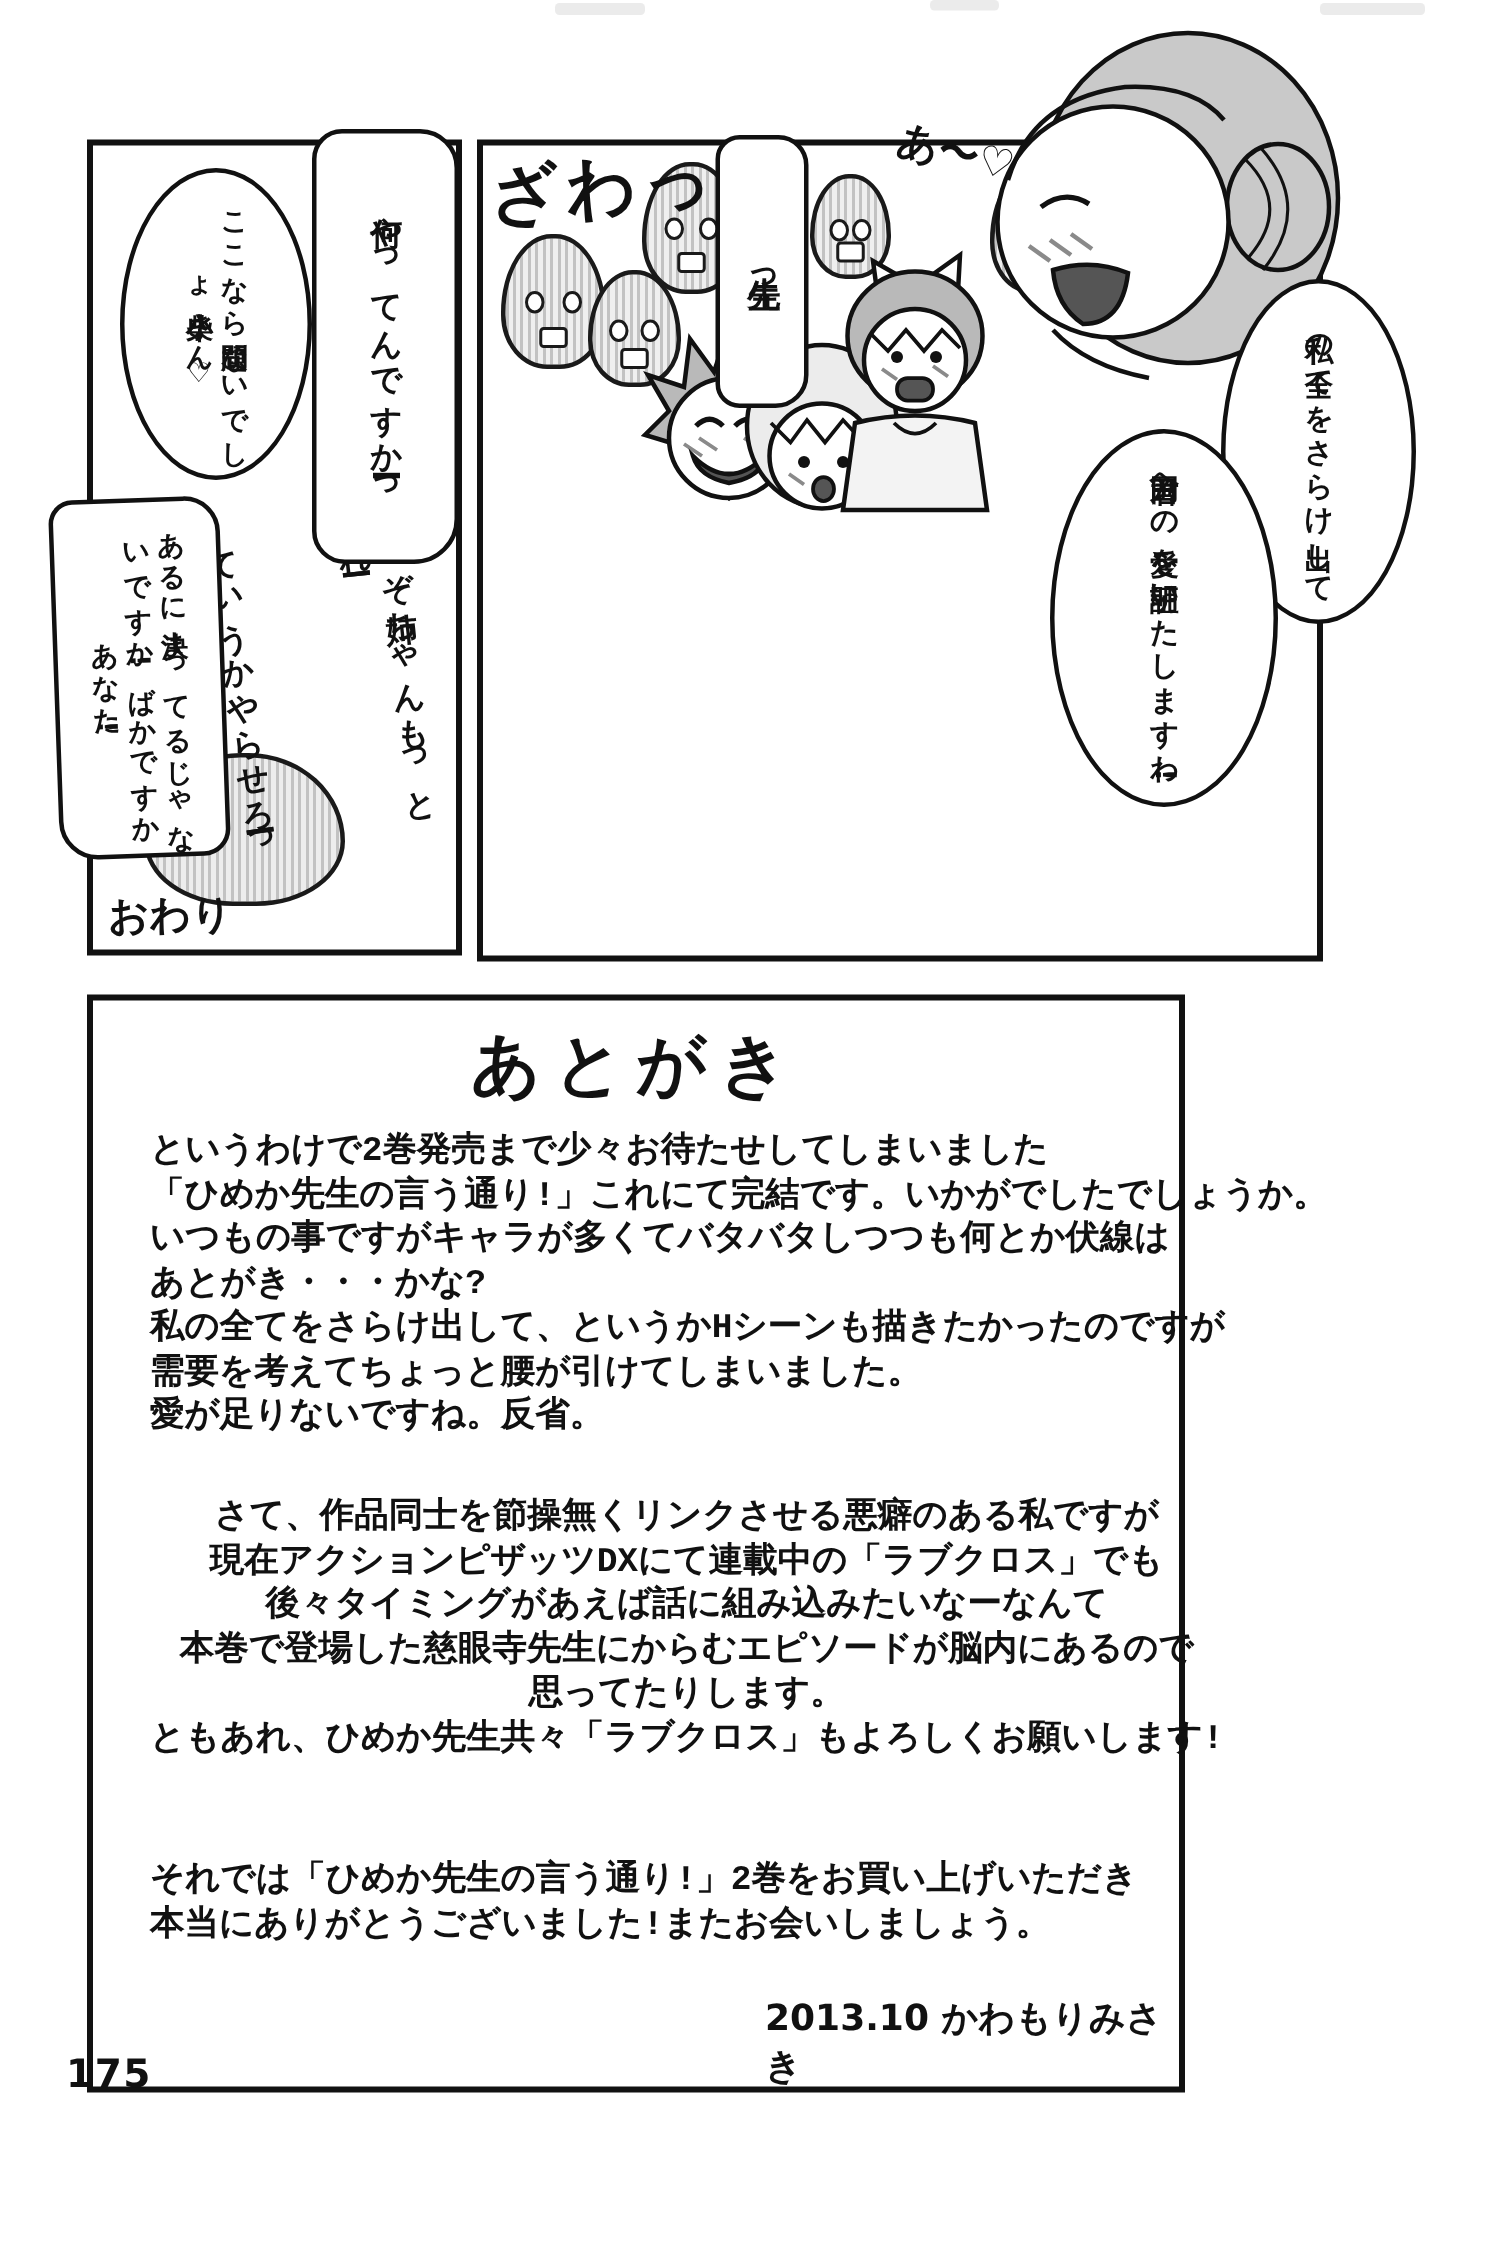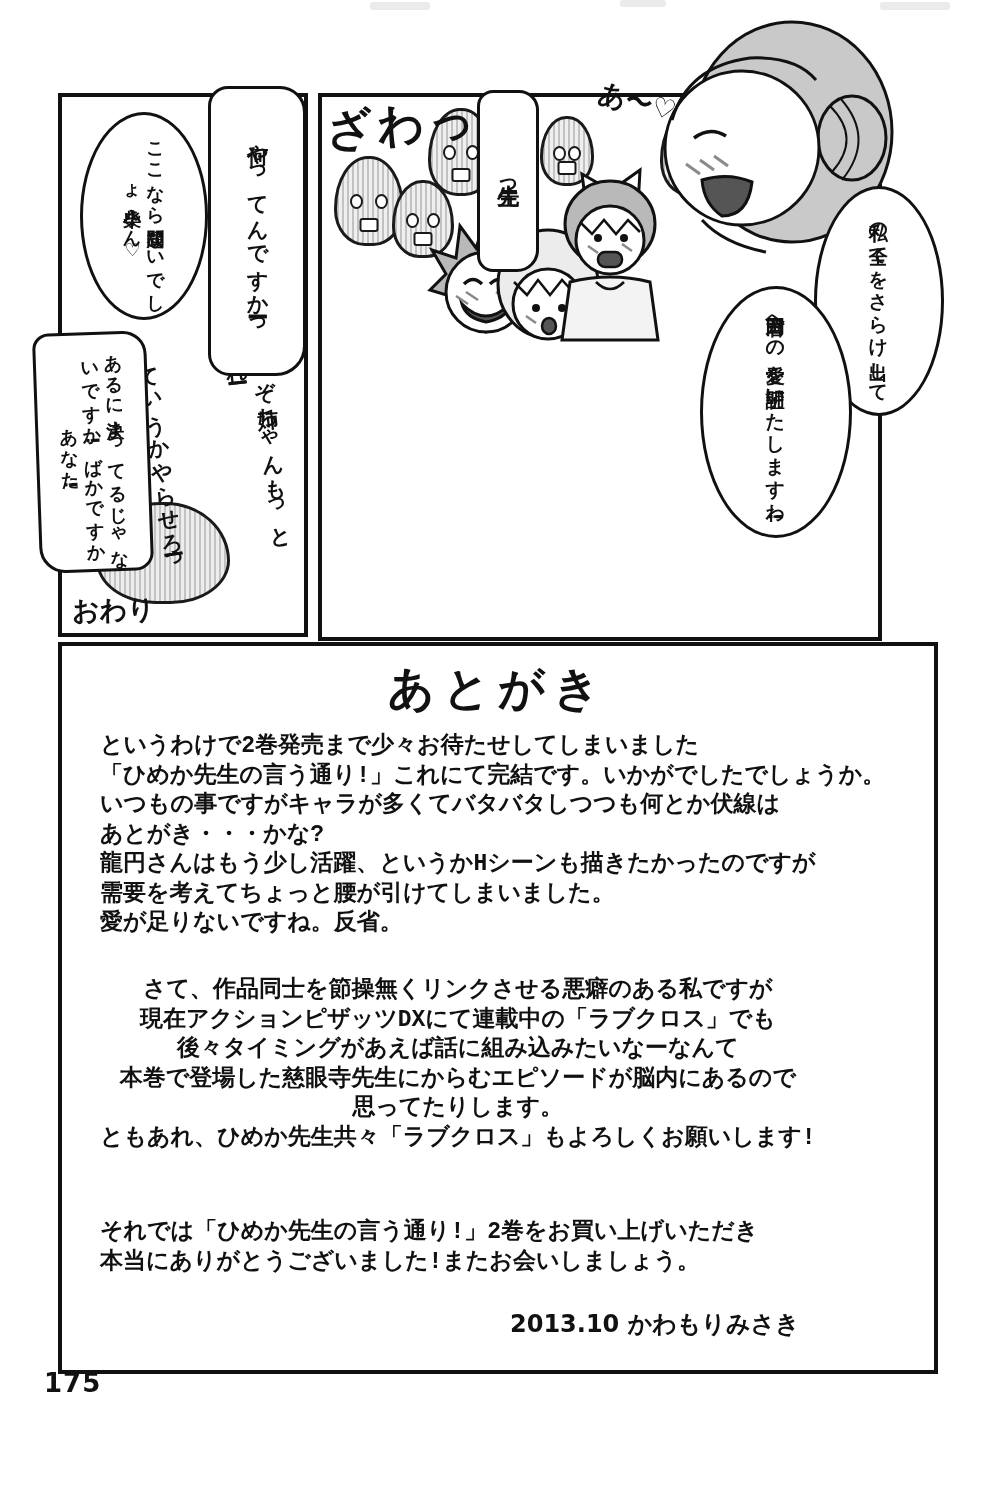--- a/index.html
+++ b/index.html
@@ -58,21 +58,21 @@
   #c5{left:660px;top:110px;width:58px;height:80px;}
   #c6{left:704px;top:114px;width:52px;height:70px;}
   #backhead{
     position:absolute;left:96px;top:502px;width:128px;height:96px;border:3px solid #1a1a1a;z-index:1;
     background:repeating-linear-gradient(90deg,#c2c2c2 0 2px,#ededed 2px 5px);
     border-radius:50% 50% 46% 46% / 60% 60% 44% 44%;
   }
   .figure{position:absolute;z-index:2;}
 
   
-  #afterword{position:absolute;left:58px;top:642px;width:880px;height:732px;border:4px solid #111;background:#fff;box-sizing:border-box;}
+  #afterword{position:absolute;left:58px;top:663px;width:732px;height:732px;border:4px solid #111;background:#fff;box-sizing:border-box;}
   #afterword-title{position:absolute;top:12px;left:0;width:100%;text-align:center;font-size:46px;font-weight:700;letter-spacing:8px;}
   .ablock{position:absolute;left:38px;font-size:23px;font-weight:600;line-height:29.5px;white-space:nowrap;font-family:Liberation Mono, monospace;}
   #ablock1{top:86px;}
   #ablock2{top:330px;text-align:center;}
   #ablock3{top:572px;}
   #signature{position:absolute;left:448px;top:662px;font-size:24px;font-weight:700;}
 
   #page-num{position:absolute;left:44px;top:1368px;font-size:26px;font-weight:700;letter-spacing:1px;}
 </style>
 </head>
@@ -190,21 +190,21 @@
     </div>
 
   <div id="afterword">
     <div id="afterword-title">あとがき</div>
 
     <div class="ablock" id="ablock1">
       <div>というわけで2巻発売まで少々お待たせしてしまいました</div>
       <div>「ひめか先生の言う通り!」これにて完結です。いかがでしたでしょうか。</div>
       <div>いつもの事ですがキャラが多くてバタバタしつつも何とか伏線は</div>
       <div>あとがき・・・かな?</div>
-      <div>龍円さんはもう少し活躍、というかHシーンも描きたかったのですが</div>
+      <div>私の全てをさらけ出して、というかHシーンも描きたかったのですが</div>
       <div>需要を考えてちょっと腰が引けてしまいました。</div>
       <div>愛が足りないですね。反省。</div>
     </div>
 
     <div class="ablock" id="ablock2">
       <div>さて、作品同士を節操無くリンクさせる悪癖のある私ですが</div>
       <div>現在アクションピザッツDXにて連載中の「ラブクロス」でも</div>
       <div>後々タイミングがあえば話に組み込みたいなーなんて</div>
       <div>本巻で登場した慈眼寺先生にからむエピソードが脳内にあるので</div>
       <div>思ってたりします。</div>

